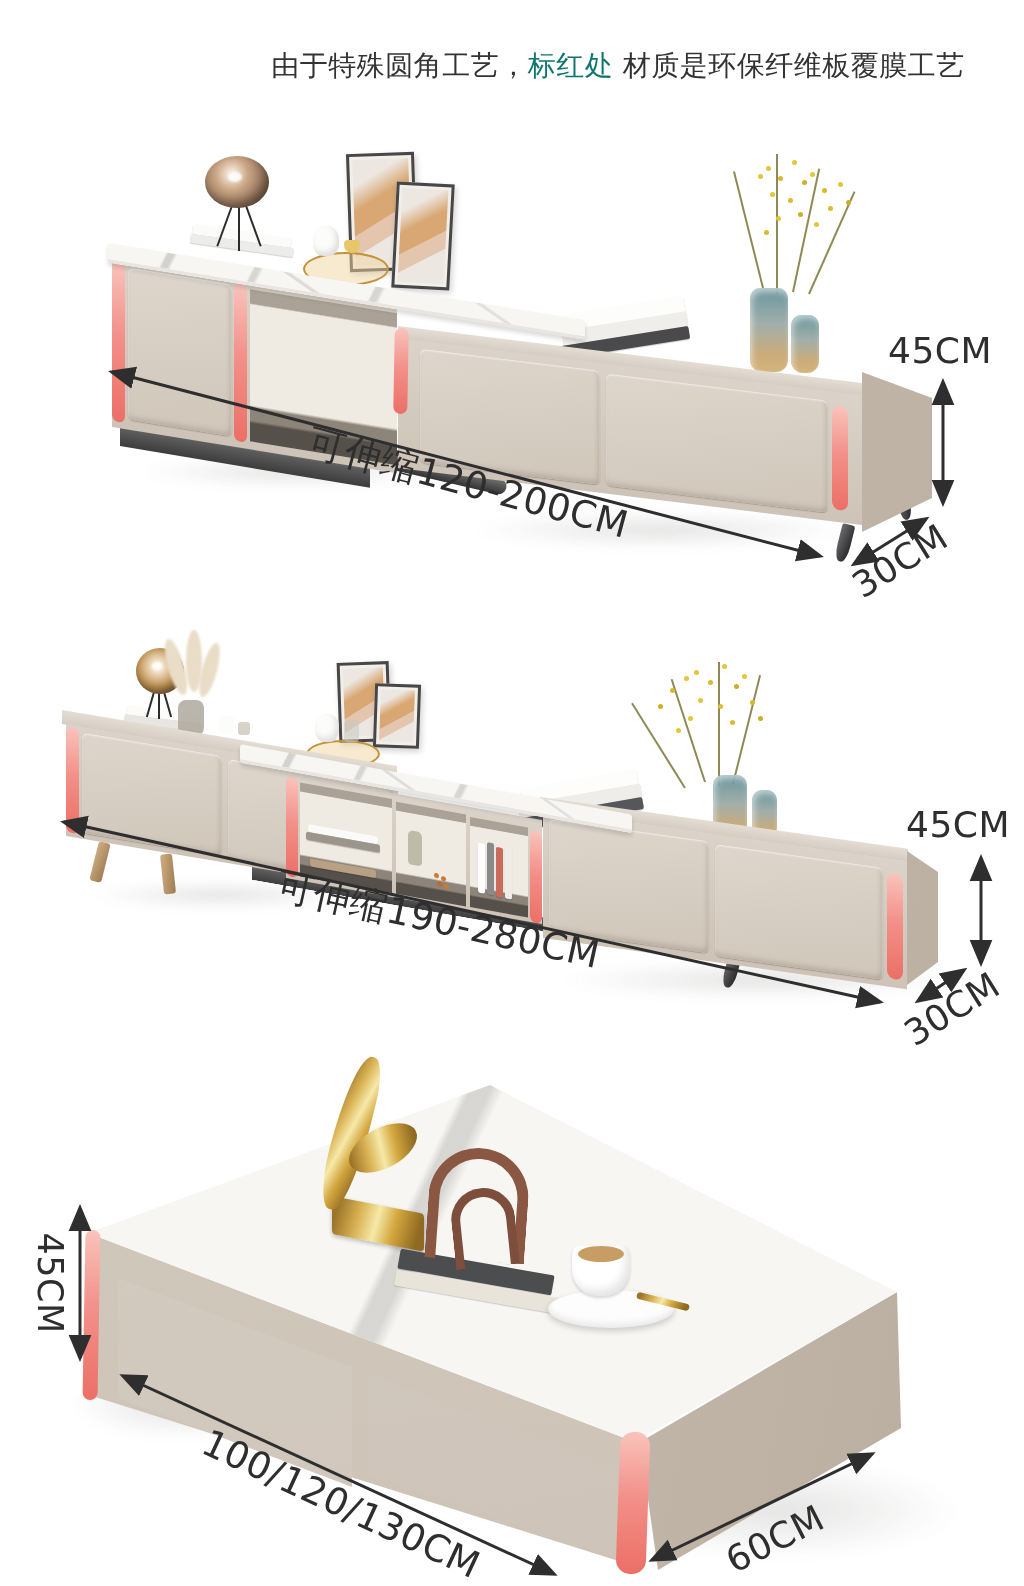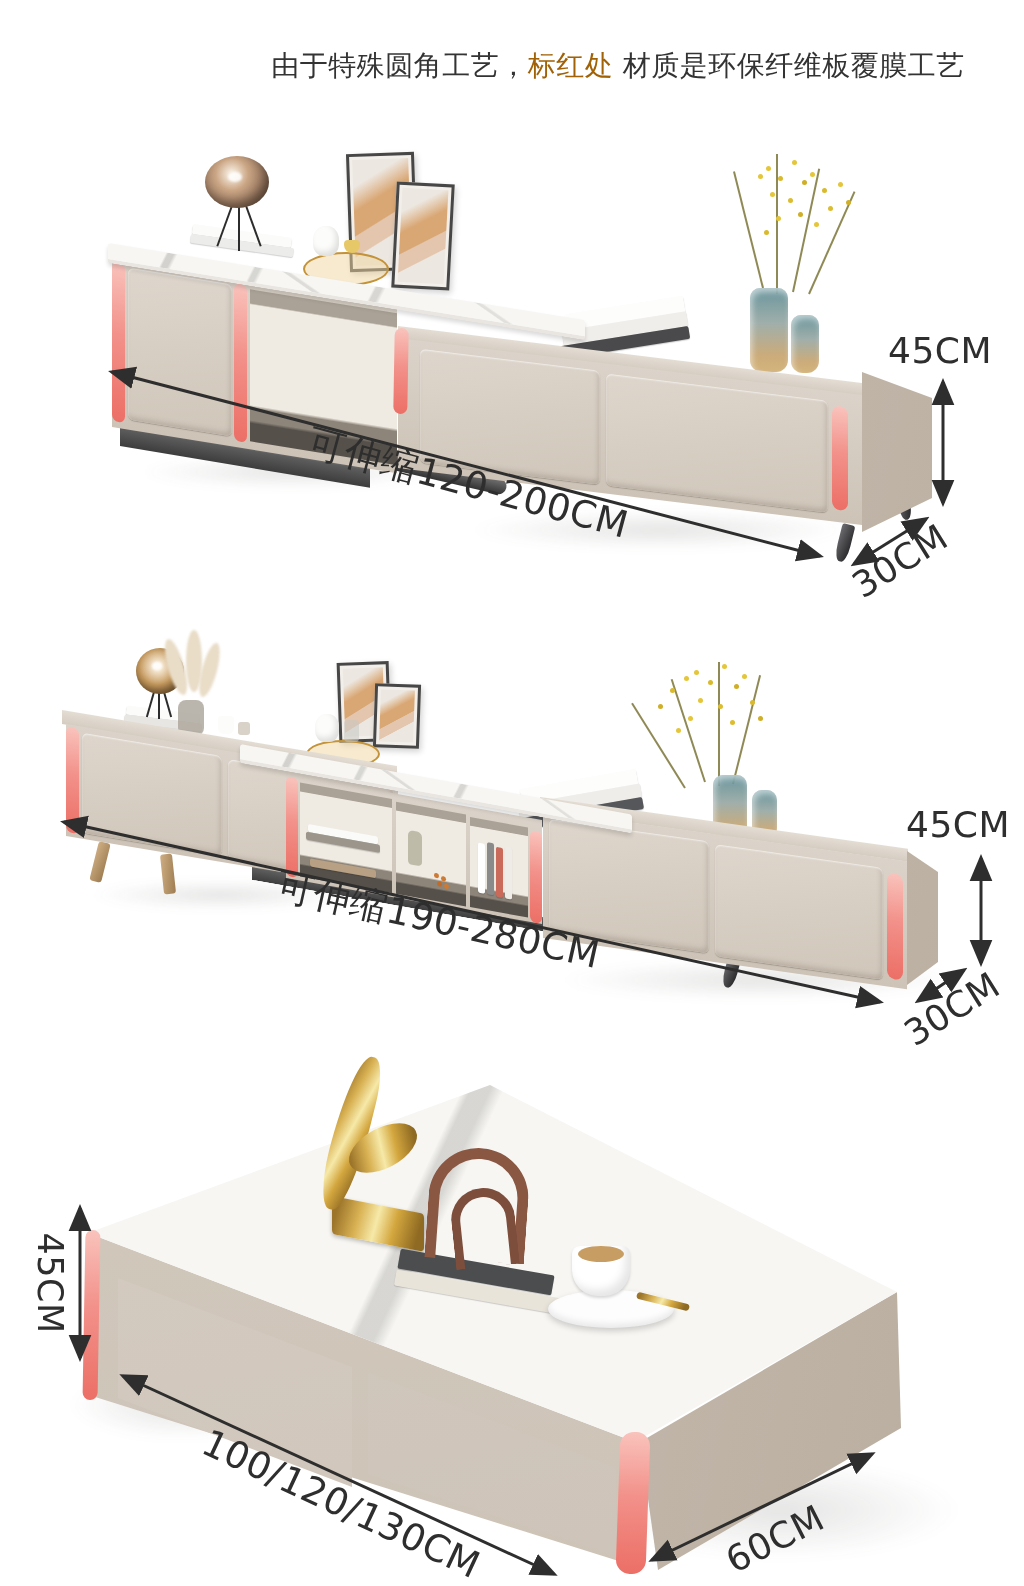--- a/index.html
+++ b/index.html
@@ -36,21 +36,21 @@
   .plume{position:absolute;background:#e9ddc8;border-radius:50%;filter:blur(1px)}
   svg.overlay{position:absolute;left:0;top:0;z-index:9}
   .z2{z-index:2}.z3{z-index:3}.z4{z-index:4}
 </style>
 </head>
 <body>
 
 <div id="canvas">
 
   <div class="lbl" style="left:618px;top:66px;transform:translate(-50%,-50%);font-size:28px;color:#333">
-    <span>由于特殊圆角工艺，</span><span style="color:#a16207">标红处</span><span> 材质是环保纤维板覆膜工艺</span>
+    <span>由于特殊圆角工艺，</span><span style="color:#0f766e">标红处</span><span> 材质是环保纤维板覆膜工艺</span>
   </div>
 
   <div>
 
     <div class="shadow" style="left:140px;top:455px;width:300px;height:34px"></div>
     <div class="shadow" style="left:470px;top:510px;width:380px;height:40px"></div>
 
     <div class="abs skew plinth" style="left:120px;top:420px;width:250px;height:26px;transform:skewY(9.5deg)"></div>
     <div class="abs" style="left:360px;top:446px;width:152px;height:16px;transform:rotate(13deg);transform-origin:0 0;background:linear-gradient(180deg,#777,#333);border-radius:0 8px 8px 0"></div>
 

